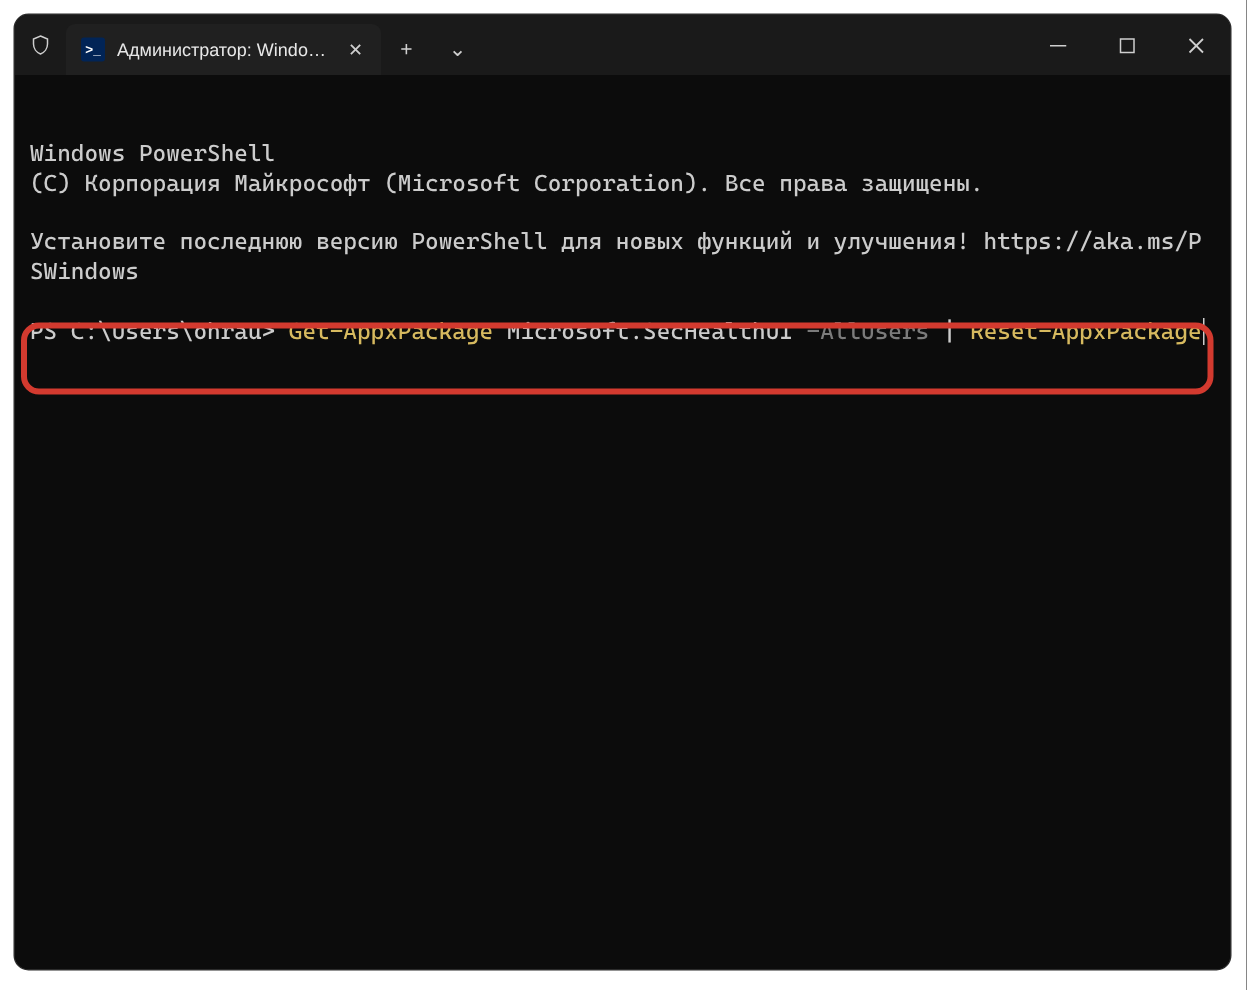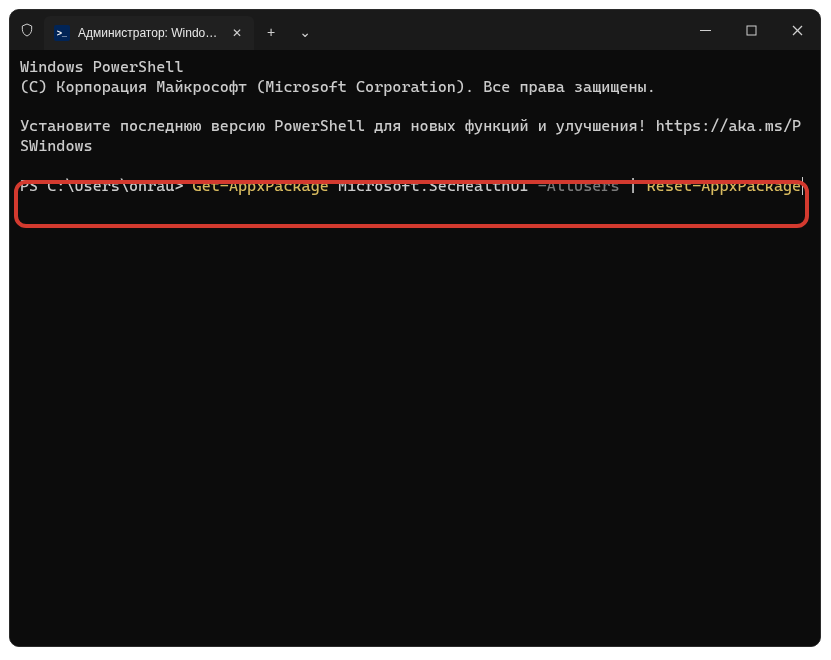--- a/index.html
+++ b/index.html
@@ -89,20 +89,21 @@
     flex:1;
     background:#0c0c0c;
     color:#cccccc;
     font-family:Consolas, "Cascadia Mono", monospace;
     font-size:15.5px;
     line-height:1.28;
     padding:8px 10px 10px 10px;
     white-space:pre-wrap;
     word-break:break-all;
     position:relative;
+    margin-top:35px;
   }
   .c-yellow { color:#d7ba5f; }
   .c-gray   { color:#7b7b7b; }
   .c-pipe   { color:#cccccc; }
   .highlight-box {
     position:absolute;
     border:4px solid #d33a2f;
     border-radius:12px;
     pointer-events:none;
   }

